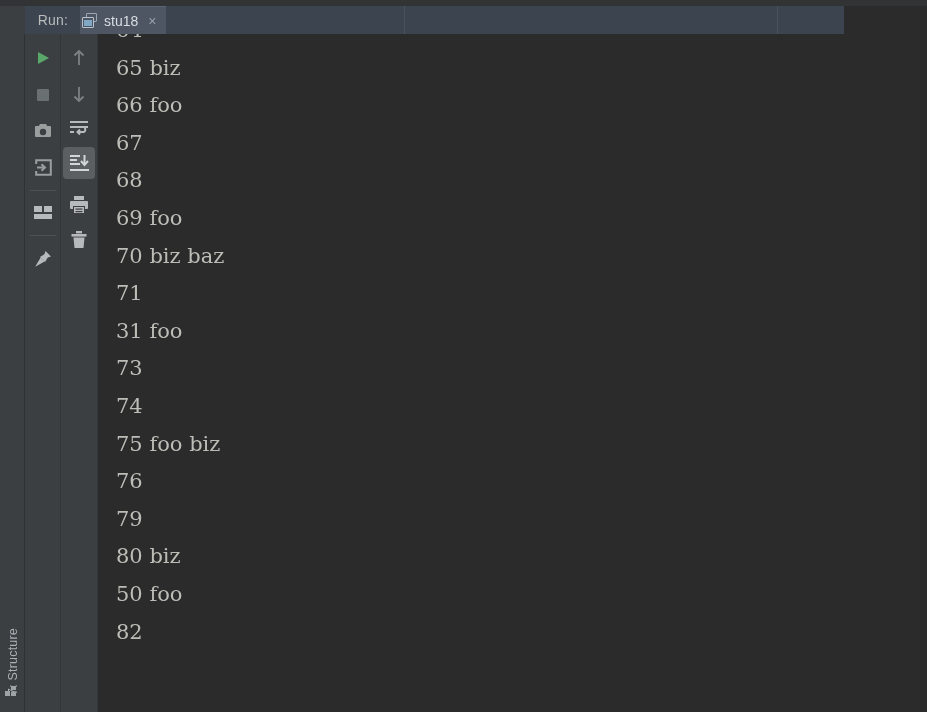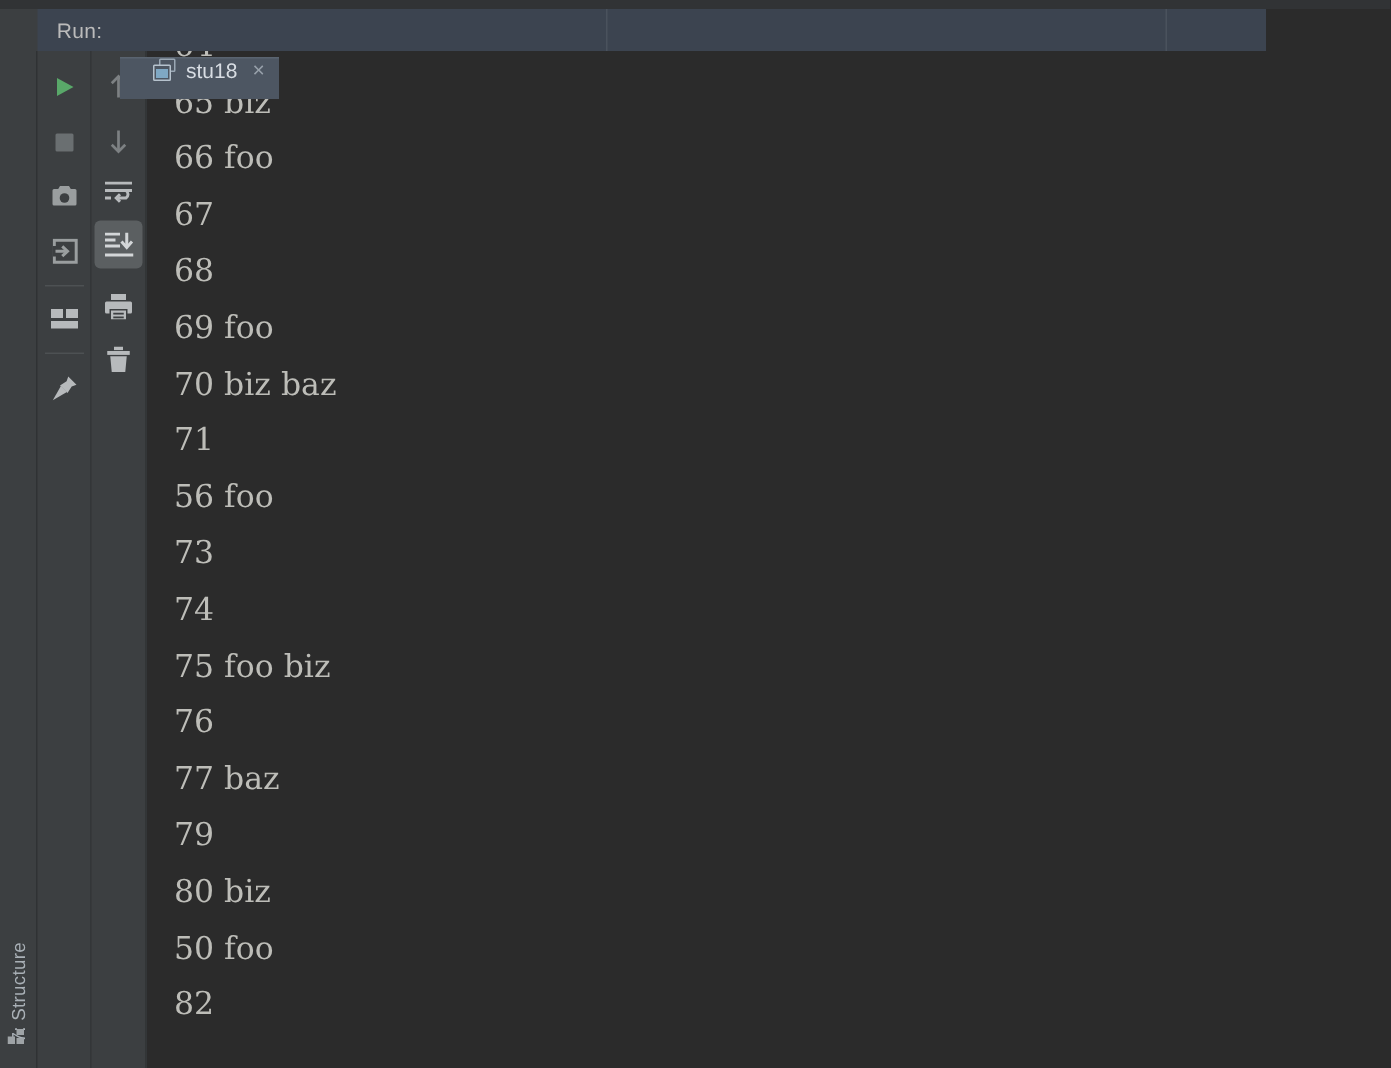--- a/index.html
+++ b/index.html
@@ -25,25 +25,24 @@
     background:#3c3f41;
   }
   .run-label {
     position:absolute; left:28px; top:6px; width:50px; height:28px;
     display:flex; align-items:center; justify-content:center;
     color:#bbbbbb; font-size:14px; letter-spacing:.2px;
     background:#3c4450;
   }
   .tab {
     position:absolute; left:80px; top:6px; height:28px;
-    display:flex; gap:7px;
-    padding:0 10px 0 22px;
+    display:flex; align-items:center; gap:7px;
+    padding:0 10px 0 2px;
     background:#4d5662;
     border-top:1px solid #5a6470;
-    margin-top:32px;
   }
   .tab-icon { width:15px; height:15px; position:relative; flex:0 0 auto; }
   .tab-icon .back {
     position:absolute; right:0; top:0; width:11px; height:9px;
     border:1.6px solid #9aa7b4; border-radius:1px;
   }
   .tab-icon .front {
     position:absolute; left:0; bottom:0; width:12px; height:11px;
     border:1.6px solid #b6c2cd; border-radius:1px; background:#4d5662;
   }
@@ -269,26 +268,25 @@
   <div class="console">
     <div class="lines" id="console-lines">
         <div class="line">64</div>
         <div class="line">65 biz</div>
         <div class="line">66 foo</div>
         <div class="line">67</div>
         <div class="line">68</div>
         <div class="line">69 foo</div>
         <div class="line">70 biz baz</div>
         <div class="line">71</div>
-        <div class="line">56 foo</div>
+        <div class="line">31 foo</div>
         <div class="line">73</div>
         <div class="line">74</div>
         <div class="line">75 foo biz</div>
         <div class="line">76</div>
-        <div class="line">77 baz</div>
         <div class="line">79</div>
         <div class="line">80 biz</div>
         <div class="line">50 foo</div>
         <div class="line">82</div>
       </div>
   </div>
 
   <div class="topbar">
     <div class="topbar-darkstrip"></div>
     <div class="topbar-leftpad"></div>

